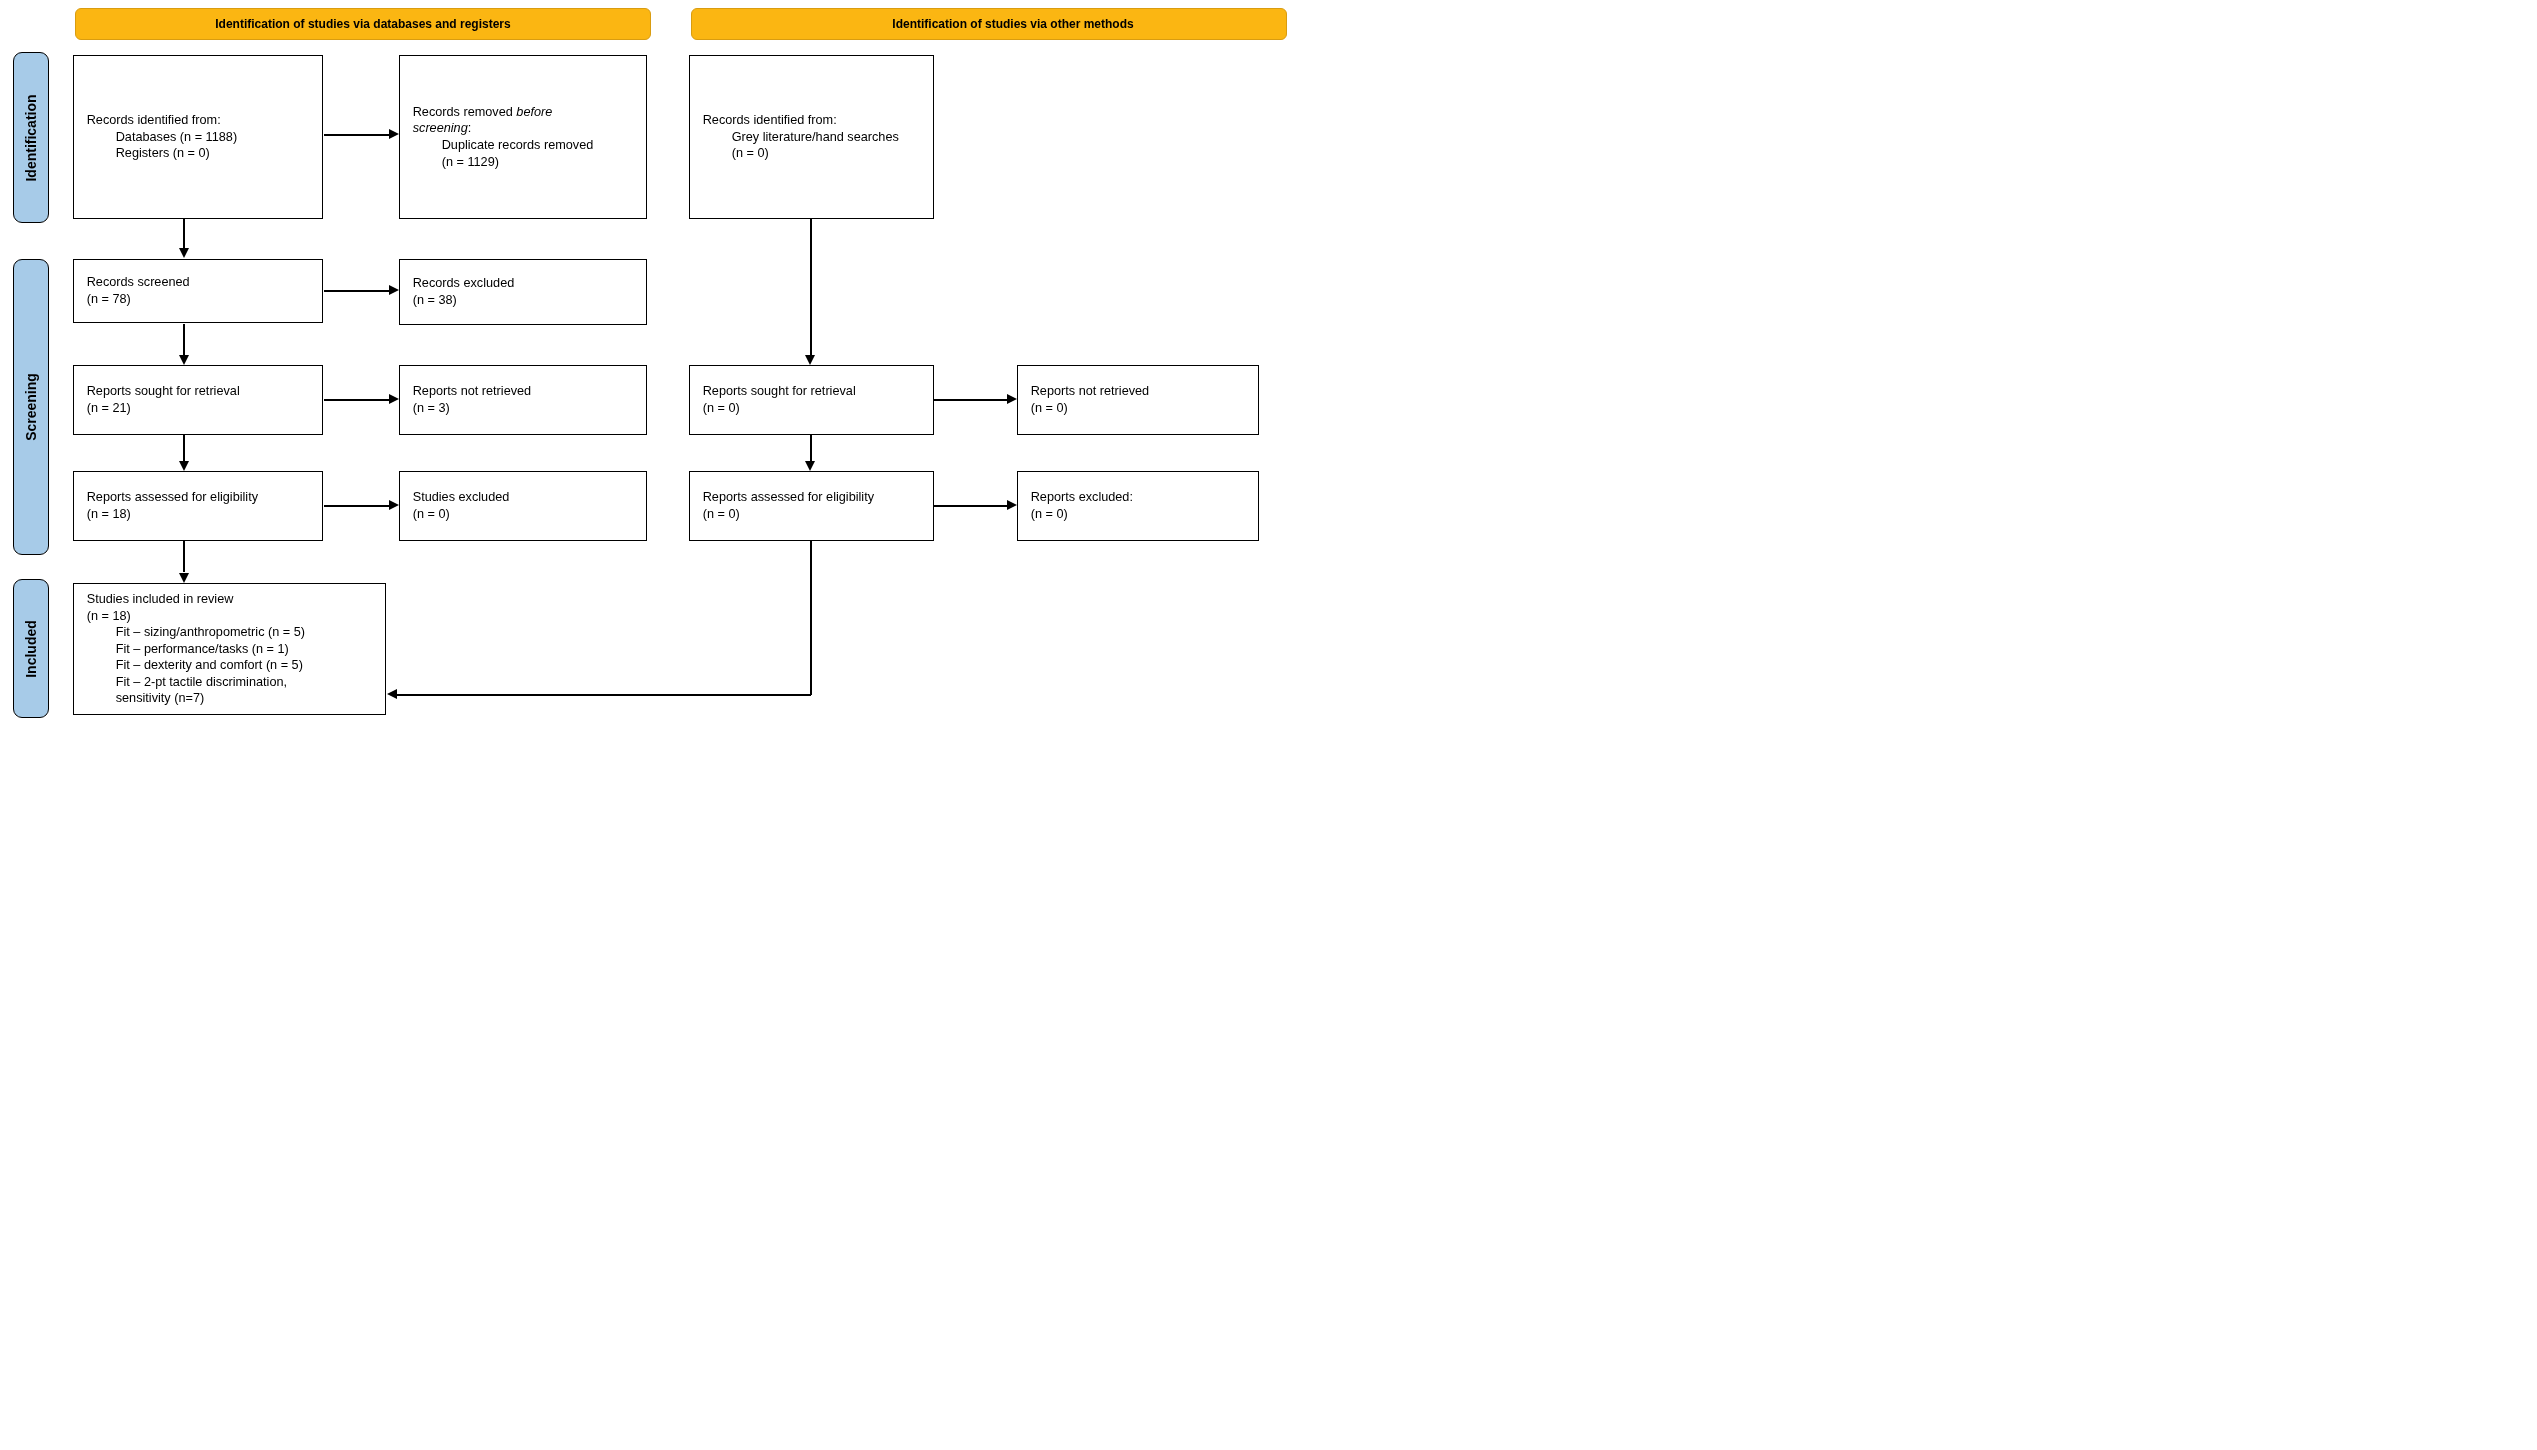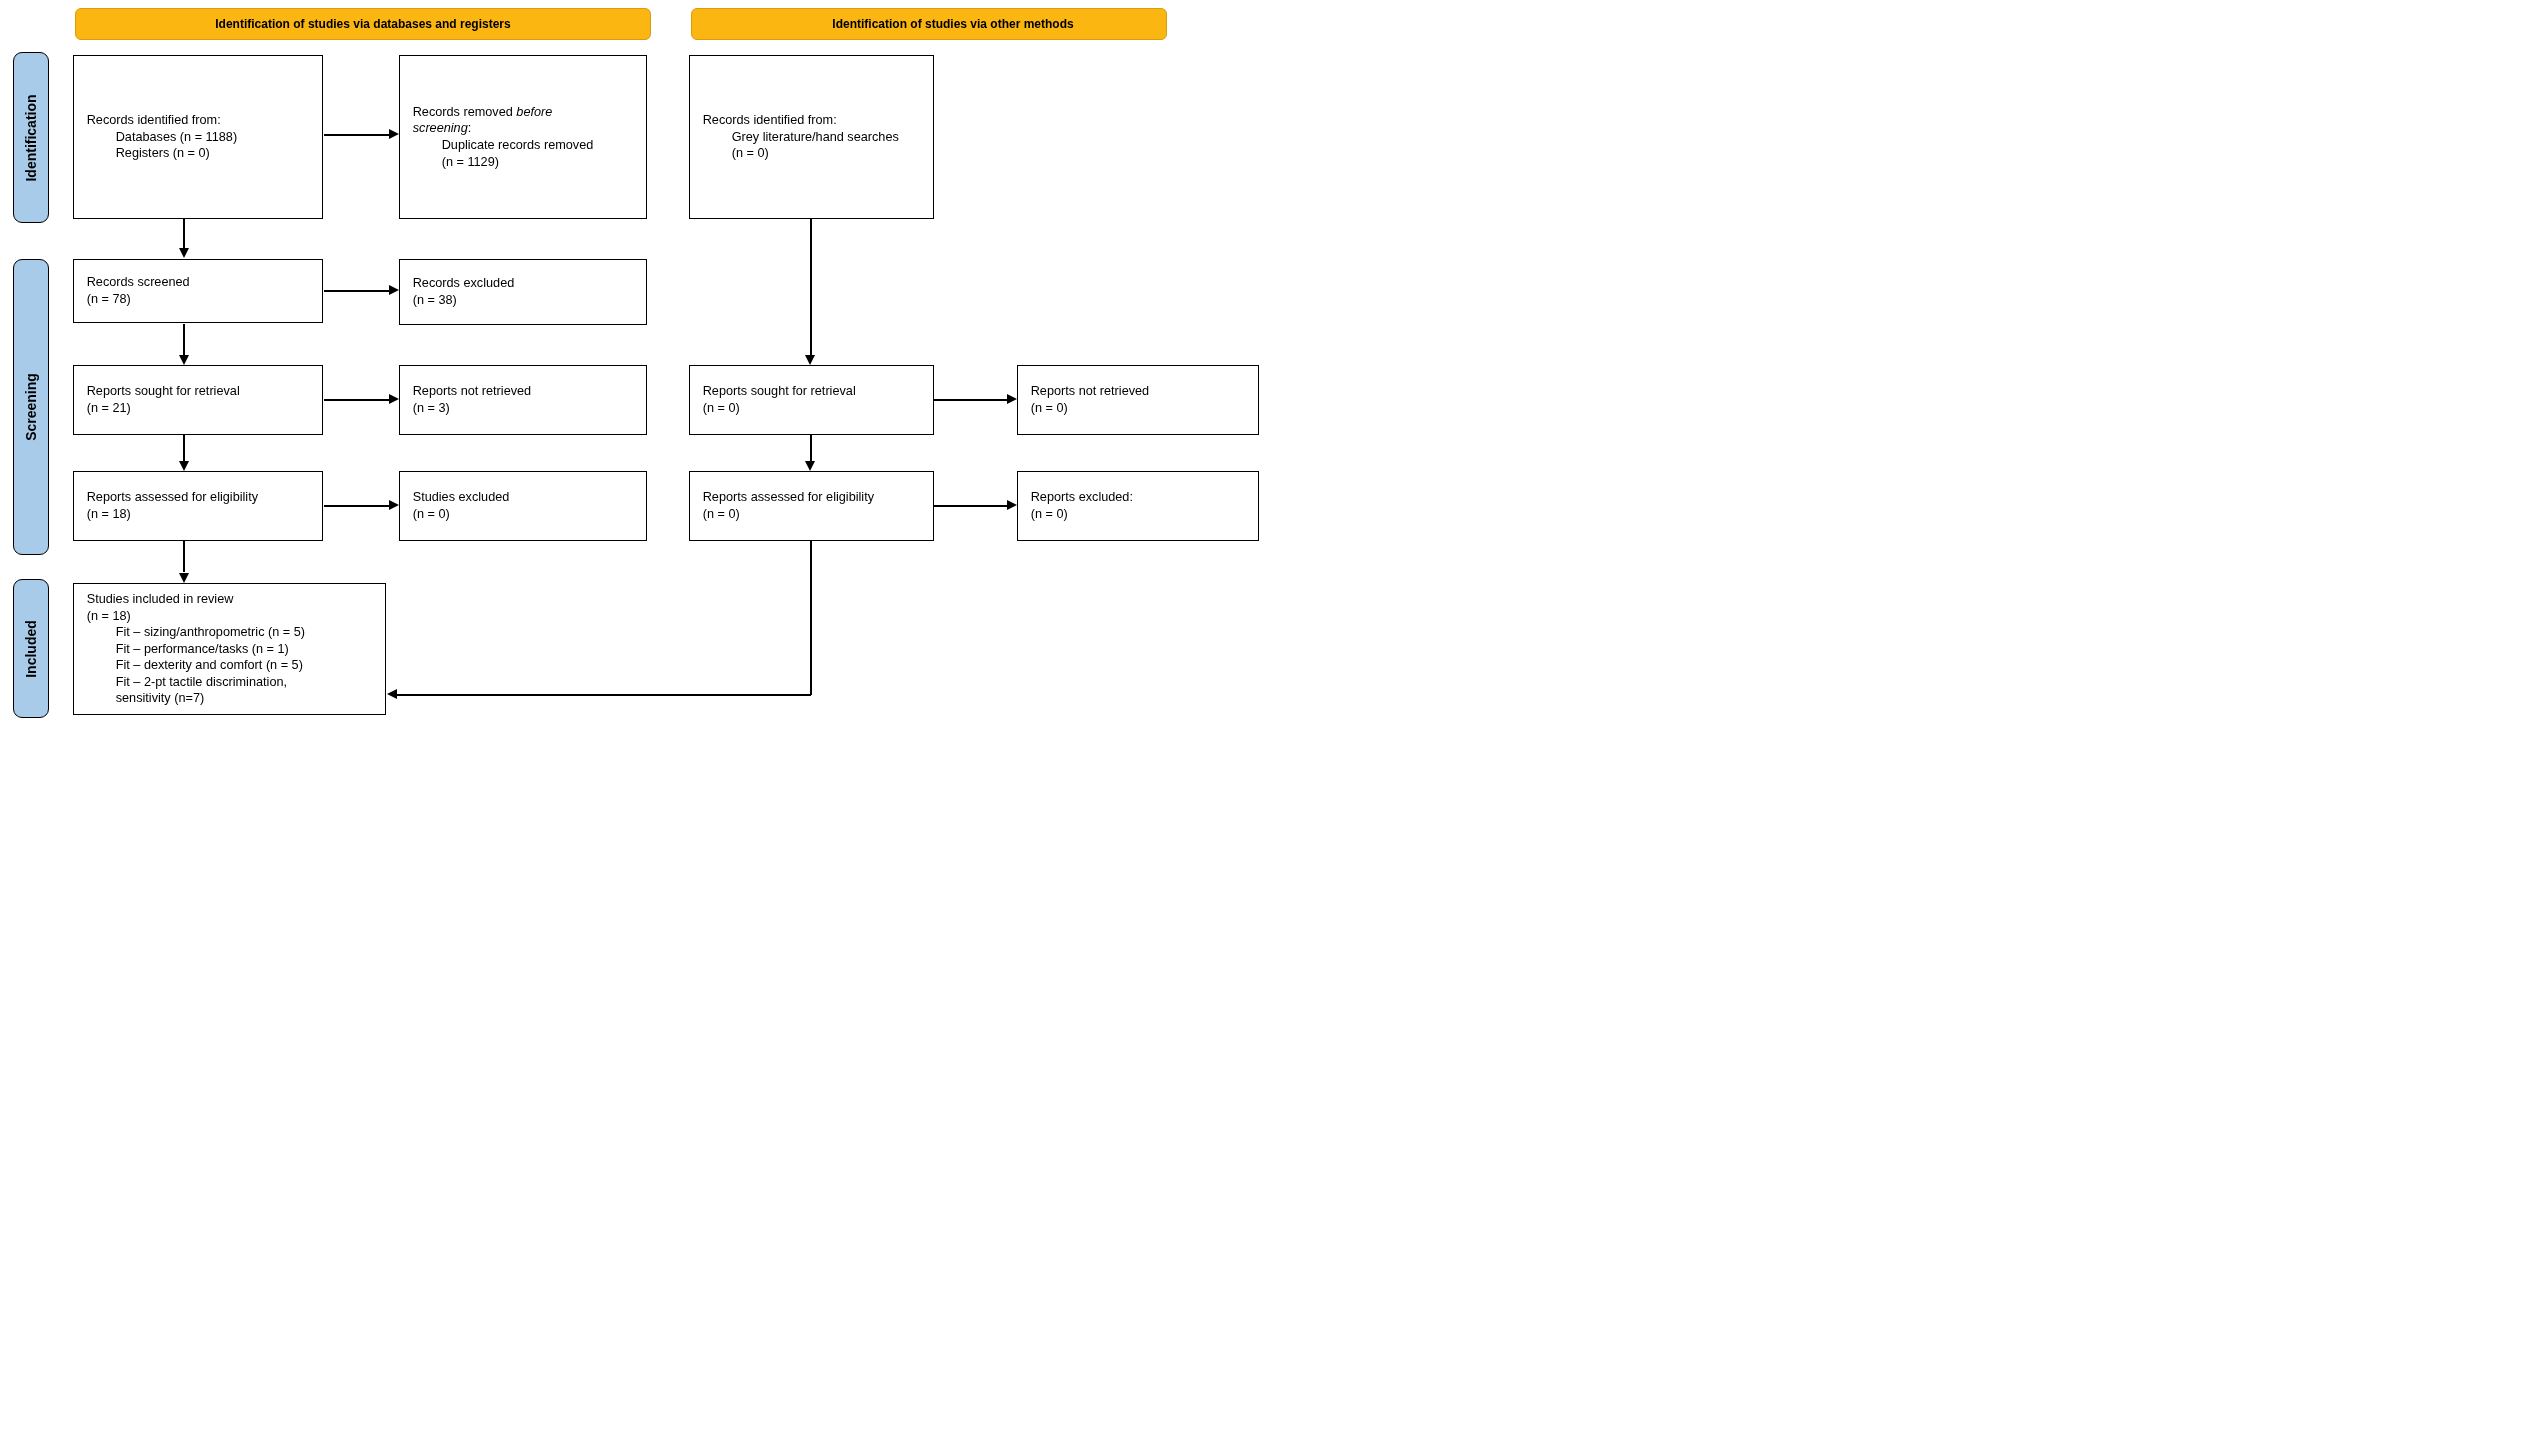--- a/index.html
+++ b/index.html
@@ -68,21 +68,21 @@
     border-right: 10.2px solid #000; }
 </style>
 </head>
 <body>
 
 <div id="canvas">
 
   <div class="hdr" style="left:75px; top:7.6px; width:576px; height:32px;">
     <span>Identification of studies via databases and registers</span>
   </div>
-  <div class="hdr" style="left:691px; top:7.6px; width:476px; height:32px;padding-left:48px;">
+  <div class="hdr" style="left:691px; top:7.6px; width:596px; height:32px;padding-left:48px;">
     <span>Identification of studies via other methods</span>
   </div>
 
   <div class="stage" style="left:12.7px; top:52px; width:36px; height:171px;">
     <span>Identification</span>
   </div>
   <div class="stage" style="left:12.7px; top:259px; width:36px; height:296px;">
     <span>Screening</span>
   </div>
   <div class="stage" style="left:12.7px; top:579px; width:36px; height:139px;">

